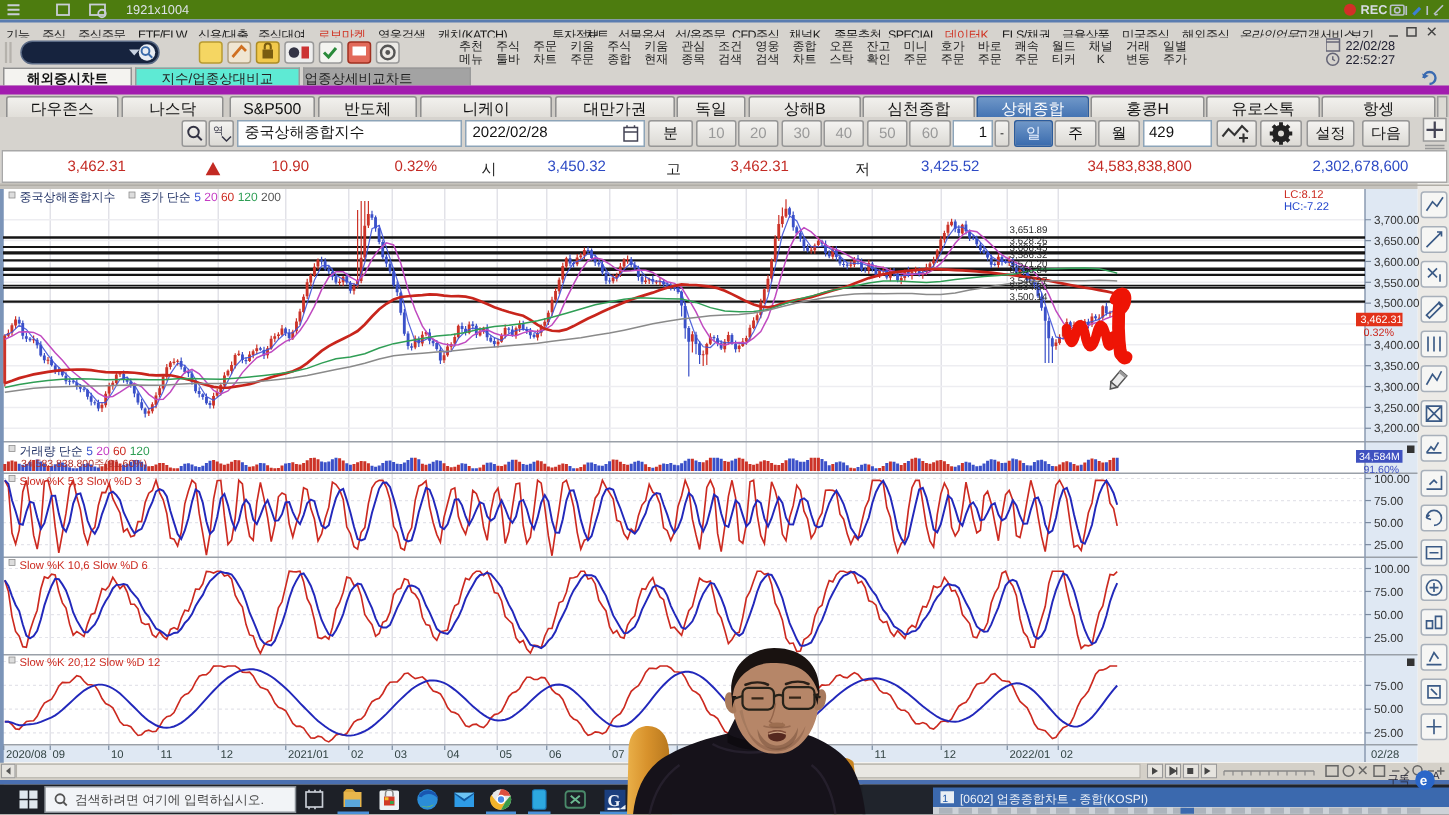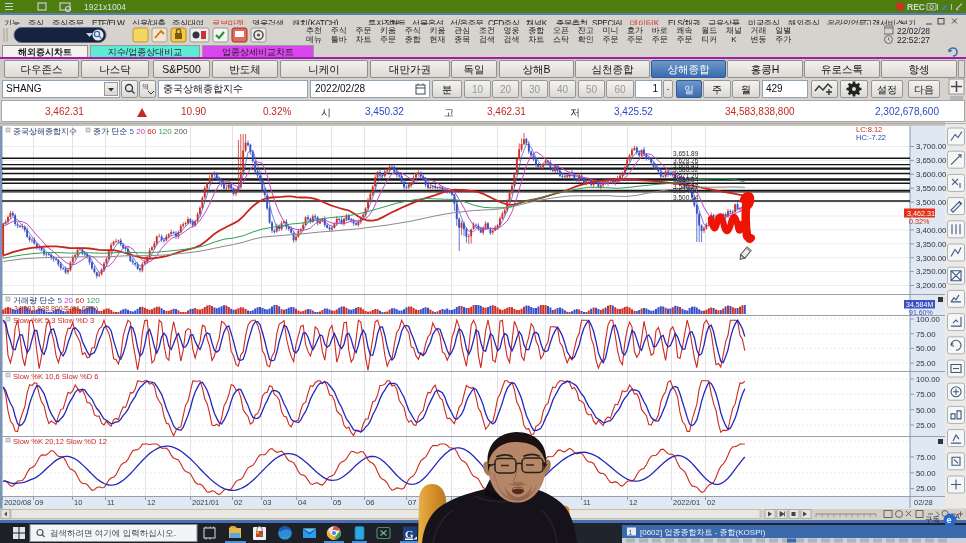--- a/index.html
+++ b/index.html
@@ -2,21 +2,21 @@
 <html><head><meta charset="utf-8"><style>
 *{margin:0;padding:0;box-sizing:border-box}
 html,body{width:966px;height:543px;overflow:hidden;font-family:"Liberation Sans",sans-serif;background:#d6d3ce}
 .abs{position:absolute}
 #stage{position:relative;width:966px;height:543px}
 .tb{position:absolute;left:0;top:0;width:966px;height:13px;background:#4d7c0f}
 .menurow{position:absolute;left:0;top:13px;width:966px;height:12px;background:#d6d3ce;border-top:2px solid #5a7cb0;font-size:8.3px;color:#1a1a1a;white-space:nowrap;letter-spacing:-0.4px}
 .menurow span{margin-right:5.5px}
 .toolrow{position:absolute;left:0;top:25px;width:966px;height:20px;background:#d6d3ce}
 .tabstrip{position:absolute;left:0;top:45px;width:966px;height:12px;background:#d6d3ce}
-.idxrow{position:absolute;left:0;top:57px;width:966px;height:21px;background:#cfccc6;border-top:2px solid #a21caf}
+.idxrow{position:absolute;left:0;top:57px;width:966px;height:21px;background:#cfccc6;border-top:6px solid #a21caf}
 .idxtab{position:absolute;top:1px;height:18px;background:linear-gradient(#f2f1ee,#dddad4);border:1px solid #8f8f8f;border-radius:2px;font-size:10.5px;color:#111;text-align:center;line-height:17px}
 .idxsel{background:linear-gradient(#6f97c8,#3b6cae);color:#fff;border-color:#2c5c9c}
 .inprow{position:absolute;left:0;top:78px;width:966px;height:22px;background:#d6d3ce}
 .wbox{position:absolute;background:#fff;border:1px solid #8da4b8;font-size:10px;color:#111}
 .gbtn{position:absolute;background:linear-gradient(#f4f3f1,#dcdad5);border:1px solid #979797;border-radius:2px;font-size:10px;color:#111;text-align:center}
 .bbtn{position:absolute;background:linear-gradient(#6f97c8,#3b6cae);border:1px solid #2c5c9c;border-radius:2px;font-size:10px;color:#eaf2ff;text-align:center}
 .pricerow{position:absolute;left:1px;top:100px;width:964px;height:22px;background:#fff;border:1px solid #a8a8a8;font-size:10px}
 .pr{position:absolute;top:5px;white-space:nowrap}
 .red{color:#c32a23}.blu{color:#2c49c4}.dk{color:#222}
 .tbt{position:absolute;font-size:8px;line-height:9px;color:#222;text-align:center;white-space:nowrap}
@@ -128,21 +128,21 @@
         <path d="M0,3h9" stroke="#667"></path>
   <text x="13" y="8.5" font-size="8.5" fill="#223" font-family="Liberation Sans">22/02/28</text>
   <circle cx="4.5" cy="14.5" r="4" fill="none" stroke="#667"></circle>
         <path d="M4.5,12.5v2l1.5,1" stroke="#667" fill="none"></path>
   <text x="13" y="17.5" font-size="8.5" fill="#223" font-family="Liberation Sans">22:52:27</text>
  </svg>
 </div>
 <div class="tabstrip">
  <div class="abs" style="left:2px;top:0;width:86px;height:12px;background:#f4f3f0;border:1px solid #8f8f8f;border-bottom:0;font-size:9px;font-weight:bold;text-align:center;line-height:12px;color:#111">해외증시차트</div>
  <div class="abs" style="left:90px;top:0;width:110px;height:12px;background:#5eead4;border:1px solid #9a9a9a;border-bottom:0;font-size:9px;text-align:center;line-height:12px;color:#222">지수/업종상대비교</div>
- <div class="abs" style="left:202px;top:0;width:112px;height:12px;background:#d946ef;border:1px solid #9a9a9a;border-bottom:0;font-size:9px;text-align:center;line-height:12px;color:#222">업종상세비교차트</div>
+ <div class="abs" style="left:202px;top:0;width:112px;height:12px;background:#a3a3a3;border:1px solid #9a9a9a;border-bottom:0;font-size:9px;line-height:12px;color:#222">업종상세비교차트</div>
  <svg class="abs" style="left:946px;top:1px" width="16" height="11">
         <path d="M3,6a4,4 0 1 1 4,4" fill="none" stroke="#3a6ab0" stroke-width="1.6"></path>
         <path d="M2,3l1.5,3.5l3-2z" fill="#3a6ab0"></path>
       </svg>
 </div>
 <div class="idxrow">
       <div class="idxtab " style="left:4px;width:75px">다우존스</div>
       <div class="idxtab " style="left:81px;width:68px">나스닥</div>
       <div class="idxtab " style="left:153px;width:57px">S&amp;P500</div>
       <div class="idxtab " style="left:212px;width:66px">반도체</div>
@@ -152,25 +152,20 @@
       <div class="idxtab " style="left:499px;width:75px">상해B</div>
       <div class="idxtab " style="left:575px;width:75px">심천종합</div>
       <div class="idxtab idxsel" style="left:651px;width:75px">상해종합</div>
       <div class="idxtab " style="left:727px;width:76px">홍콩H</div>
       <div class="idxtab " style="left:804px;width:76px">유로스톡</div>
       <div class="idxtab " style="left:881px;width:76px">항셍</div>
  <div class="abs" style="left:958px;top:1px;width:7px;height:18px;background:#dcdad4;border:1px solid #999"></div>
 </div>
 
 <div class="inprow">
- <div class="wbox" style="left:2px;top:2px;width:118px;height:18px;line-height:16px"><span style="margin-left:3px">SHANG</span>
-   <div class="abs" style="right:1px;top:1px;width:14px;height:14px;background:linear-gradient(#f2f1ee,#d8d6d0);border:1px solid #999"><svg width="12" height="12">
-            <path d="M3,5l3,3.5l3,-3.5z" fill="#333"></path>
-          </svg></div>
- </div>
  <div class="gbtn" style="left:121px;top:2px;width:17px;height:18px"><svg width="15" height="16">
           <circle cx="7" cy="7" r="3.5" fill="none" stroke="#334" stroke-width="1.3"></circle>
           <path d="M9.5,9.5l3,3" stroke="#334" stroke-width="1.3"></path>
         </svg></div>
  <div class="gbtn" style="left:139px;top:2px;width:17px;height:18px"><svg width="15" height="16">
           <text x="2" y="8" font-size="7" fill="#334">역</text>
           <path d="M8,10l3,3l3-3" fill="none" stroke="#334"></path>
         </svg></div>
  <div class="wbox" style="left:158px;top:2px;width:150px;height:18px;line-height:16px"><span style="margin-left:4px">중국상해종합지수</span></div>
  <div class="wbox" style="left:310px;top:2px;width:120px;height:18px;line-height:16px"><span style="margin-left:4px">2022/02/28</span>

